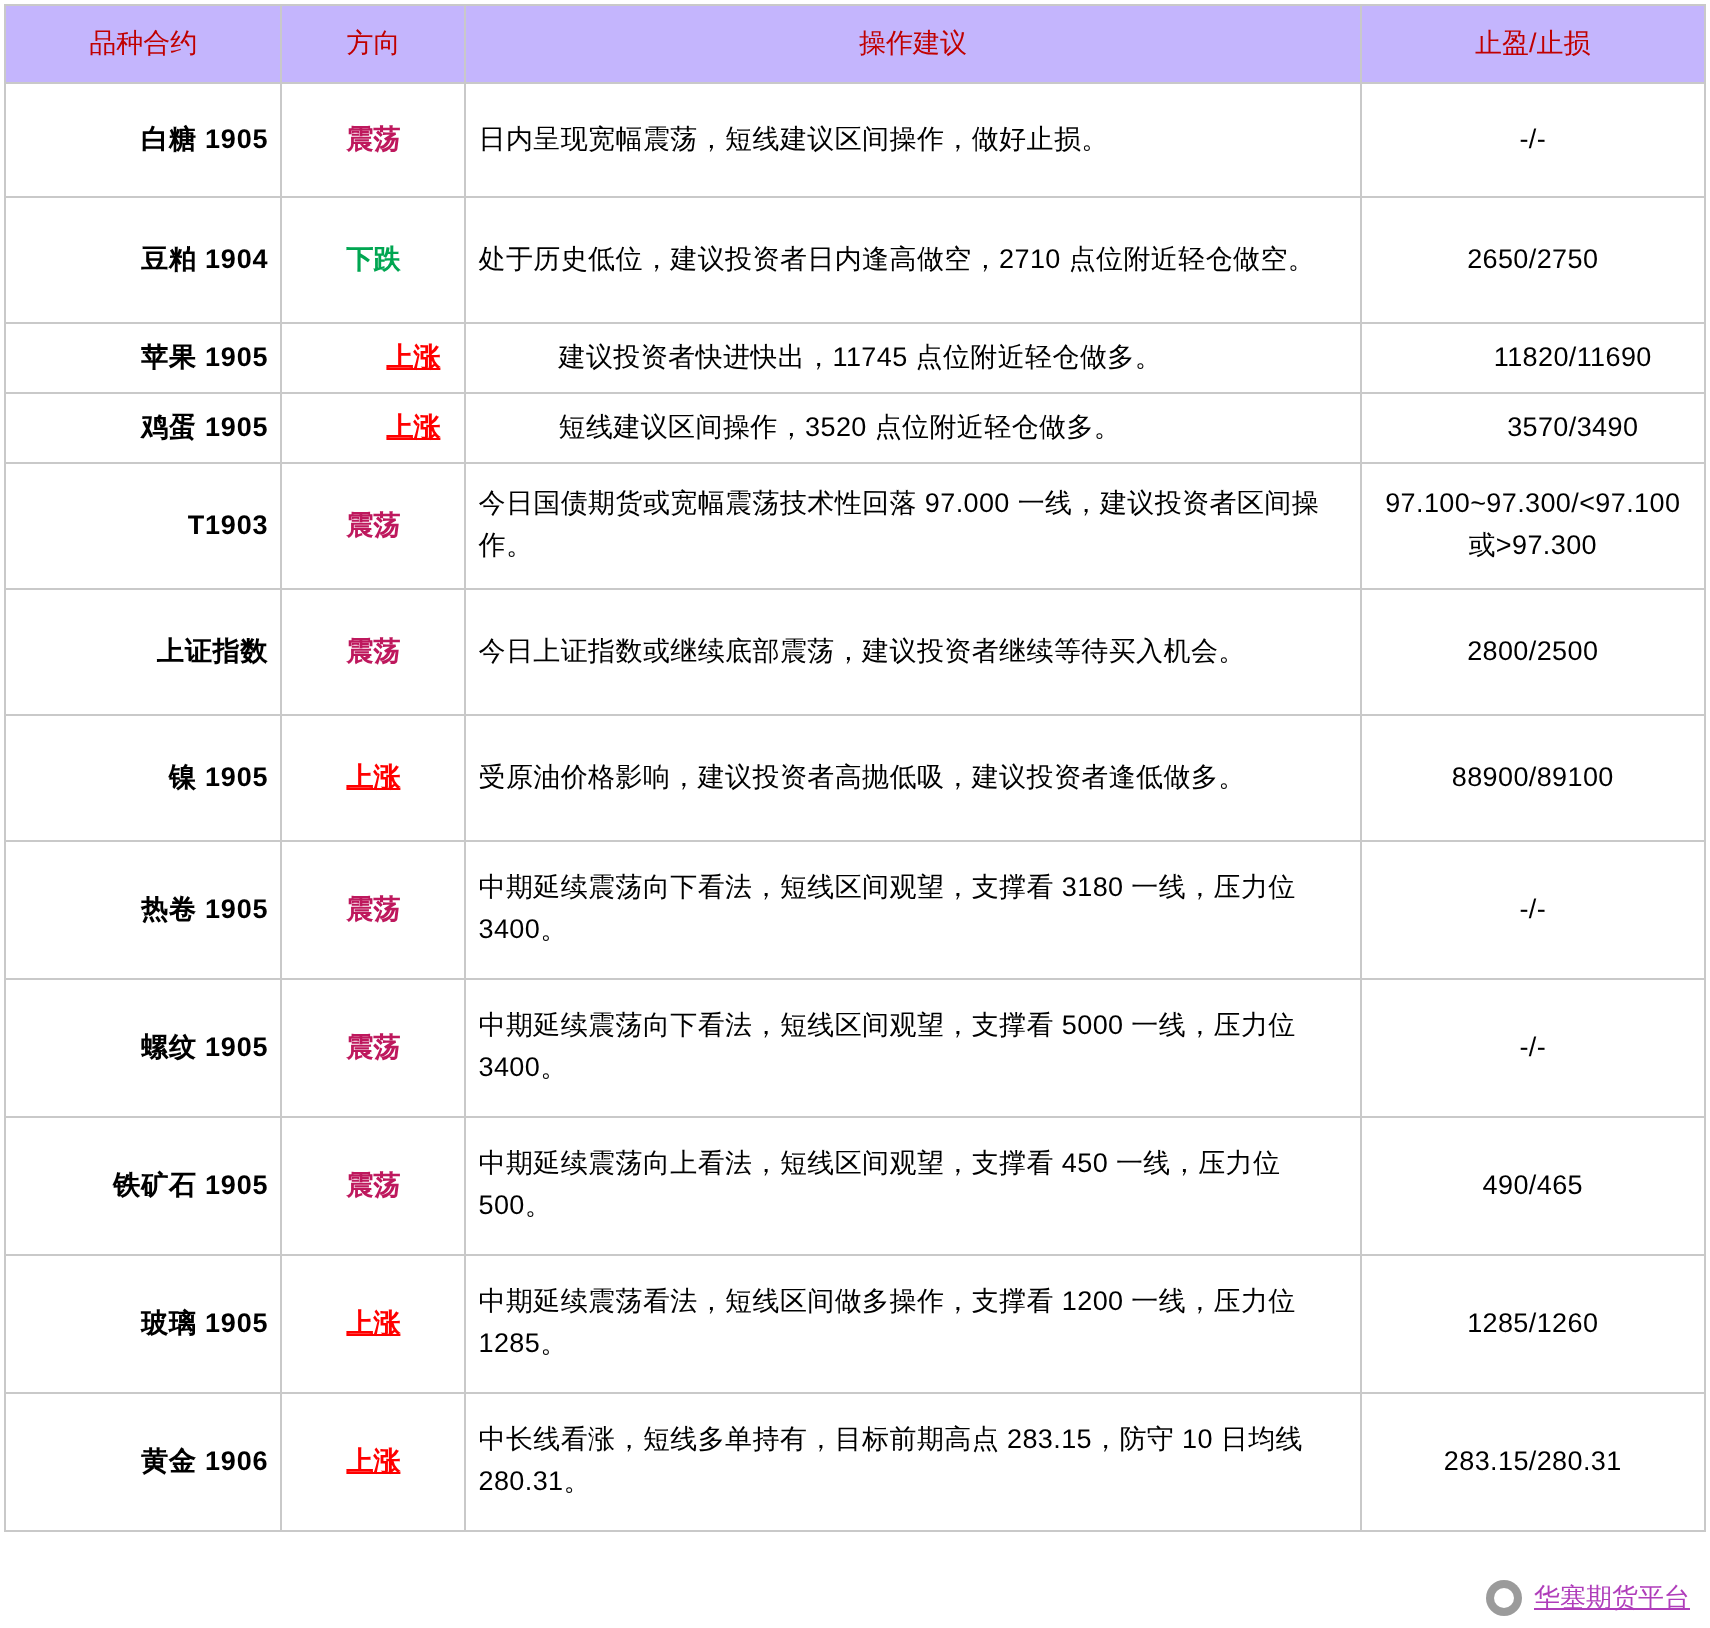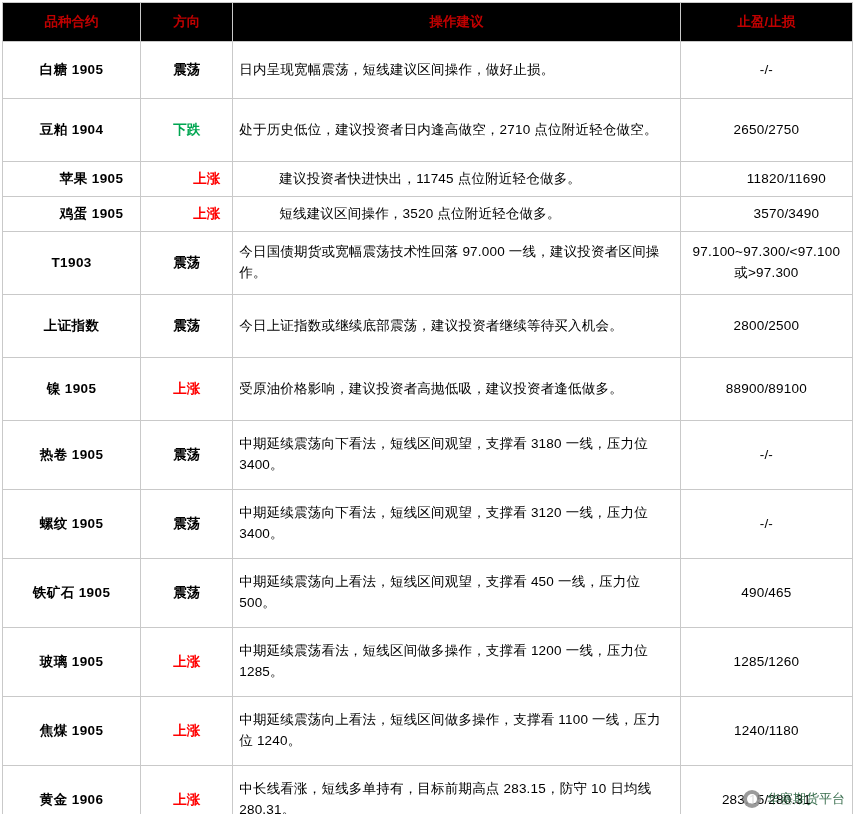--- a/index.html
+++ b/index.html
@@ -23,47 +23,47 @@
     border: 1px solid #c9c9c9;
   }
   table.advice-table td, table.advice-table th {
     border: 1px solid #c9c9c9;
     padding: 4px 6px;
     vertical-align: middle;
     font-size: 13.5px;
     line-height: 1.55;
   }
   thead th {
-    background: #000000;
-    font-weight: bold;
+    background: #c4b5fd;
+    font-weight: normal;
     text-align: center;
     color: #c00000;
     font-size: 14.5px;
     height: 30px;
     padding: 3px 4px;
   }
   col.c-contract { width: 138px; }
   col.c-dir      { width: 92px;  }
   col.c-advice   { width: 447px; }
   col.c-tp       { width: 172px; }
 
   td.contract {
-    text-align: center;
+    text-align: right;
     font-weight: bold;
     font-size: 14px;
     letter-spacing: 0.4px;
   }
   td.dir {
     text-align: center;
     font-weight: bold;
     font-size: 14px;
   }
-  td.dir.up   { color: #ff0000; }
+  td.dir.up   { color: #ff0000; text-decoration: underline; }
   td.dir.down { color: #00a651; text-align: center; }
-  td.dir.flat { color: #000000; }
+  td.dir.flat { color: #be185d; }
   td.advice {
     text-align: left;
     font-size: 13.5px;
     letter-spacing: 0.2px;
   }
   td.tp {
     text-align: center;
     font-size: 13px;
     letter-spacing: 0.2px;
   }
@@ -72,23 +72,24 @@
   tr.r-h56 td { height: 54px; }
   tr.r-tall td { height: 60px; }
 
   .watermark {
     position: absolute;
     right: 10px;
     bottom: 6px;
     display: flex;
     align-items: flex-start;
     gap: 6px;
-    color: #14532d;
+    color: #a21caf;
     font-size: 13px;
     opacity: 0.85;
+    text-decoration: underline;
   }
   .wm-logo {
     width: 18px;
     height: 18px;
     border-radius: 50%;
     background: #8a8a8a;
     display: inline-block;
     position: relative;
   }
   .wm-logo::after {
@@ -163,40 +164,34 @@
       </tr>
       <tr class="r-tall">
         <td class="contract">热卷 1905</td>
         <td class="dir flat">震荡</td>
         <td class="advice">中期延续震荡向下看法，短线区间观望，支撑看 3180 一线，压力位 3400。</td>
         <td class="tp">-/-</td>
       </tr>
       <tr class="r-tall">
         <td class="contract">螺纹 1905</td>
         <td class="dir flat">震荡</td>
-        <td class="advice">中期延续震荡向下看法，短线区间观望，支撑看 3120 一线，压力位 3400。</td>
+        <td class="advice">中期延续震荡向下看法，短线区间观望，支撑看 5000 一线，压力位 3400。</td>
         <td class="tp">-/-</td>
       </tr>
       <tr class="r-tall">
         <td class="contract">铁矿石 1905</td>
         <td class="dir flat">震荡</td>
         <td class="advice">中期延续震荡向上看法，短线区间观望，支撑看 450 一线，压力位 500。</td>
         <td class="tp">490/465</td>
       </tr>
       <tr class="r-tall">
         <td class="contract">玻璃 1905</td>
         <td class="dir up">上涨</td>
         <td class="advice">中期延续震荡看法，短线区间做多操作，支撑看 1200 一线，压力位 1285。</td>
         <td class="tp">1285/1260</td>
-      </tr>
-      <tr class="r-tall">
-        <td class="contract">焦煤 1905</td>
-        <td class="dir up">上涨</td>
-        <td class="advice">中期延续震荡向上看法，短线区间做多操作，支撑看 1100 一线，压力位 1240。</td>
-        <td class="tp">1240/1180</td>
       </tr>
       <tr class="r-tall">
         <td class="contract">黄金 1906</td>
         <td class="dir up">上涨</td>
         <td class="advice">中长线看涨，短线多单持有，目标前期高点 283.15，防守 10 日均线 280.31。</td>
         <td class="tp">283.15/280.31</td>
       </tr>
     </tbody>
 </table>
 

